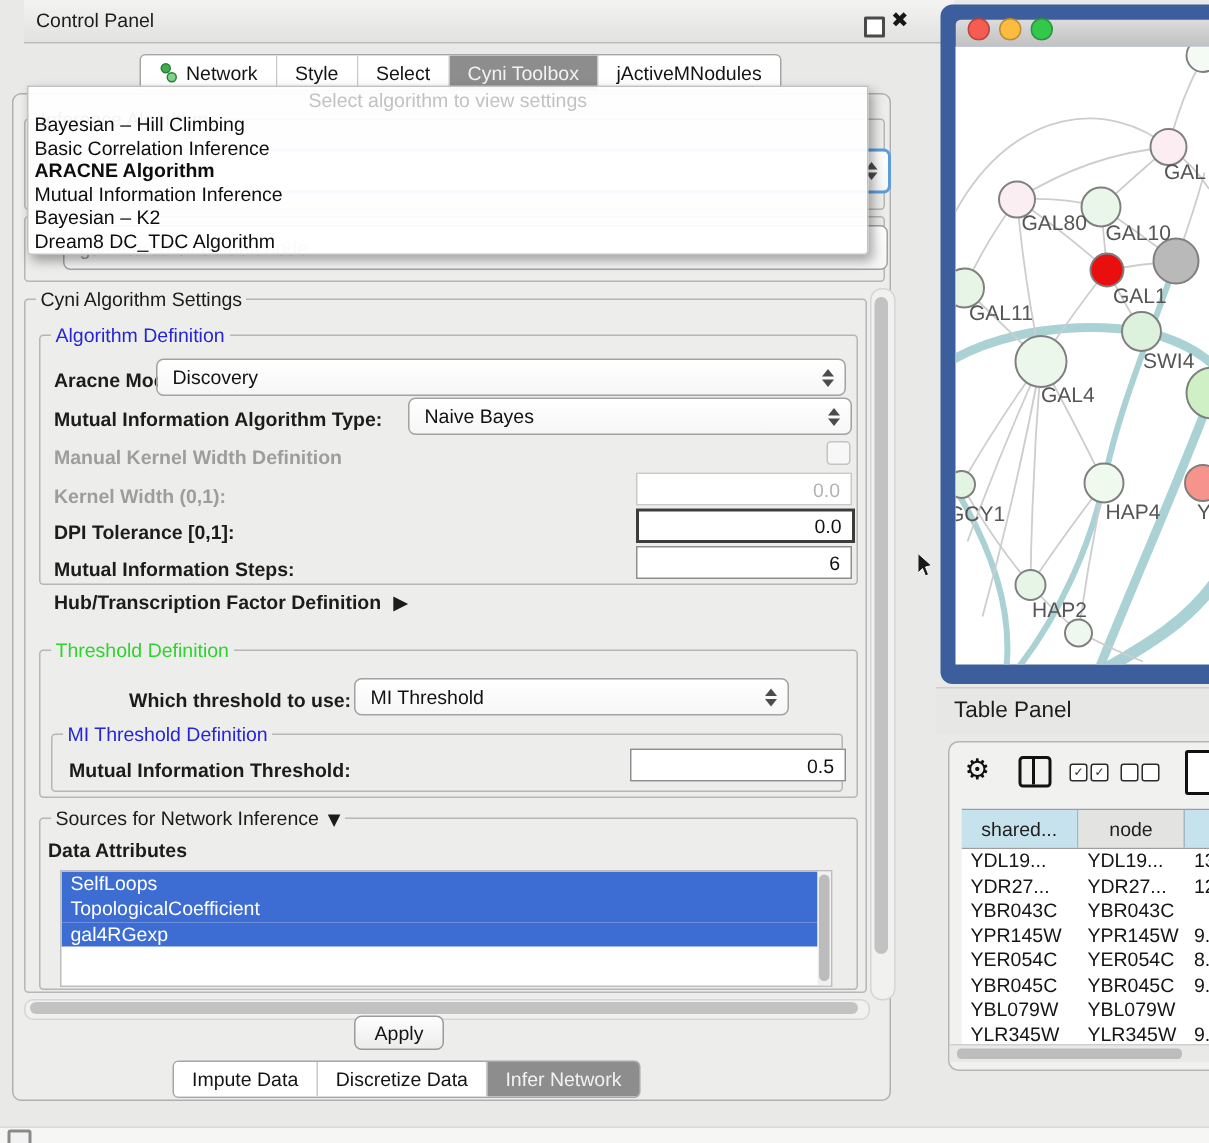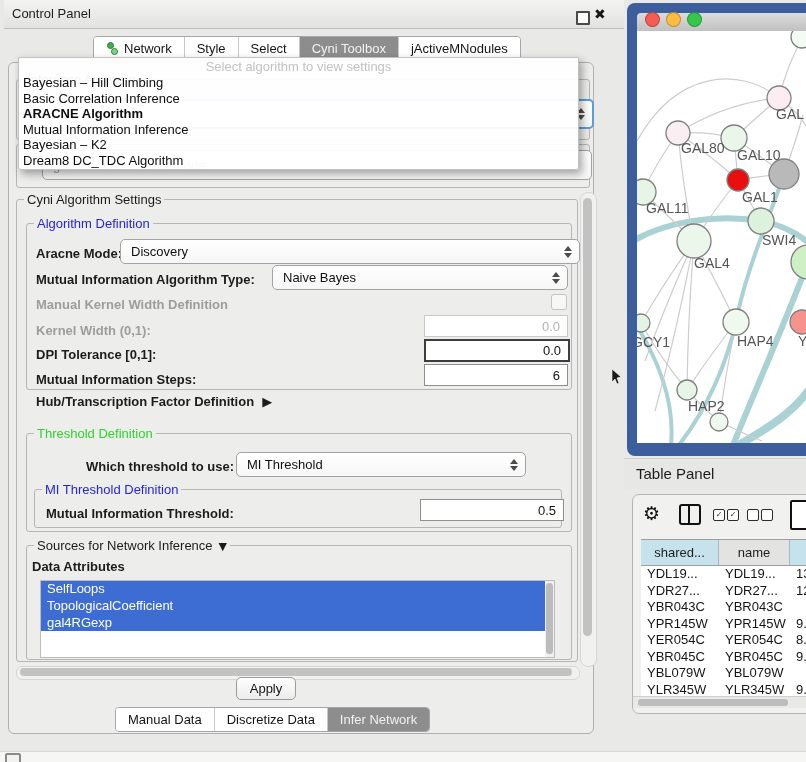--- a/index.html
+++ b/index.html
@@ -1,19 +1,19 @@
 <!DOCTYPE html>
 <html><head>
 <meta charset="utf-8">
 <style>
   html,body{margin:0;padding:0;}
   .screen{position:relative;width:806px;height:762px;background:#e9e9e7;overflow:hidden;
           font-family:"Liberation Sans",sans-serif;}
   
-  .cp-header{position:absolute;left:4px;top:2;width:620px;height:28px;
+  .cp-header{position:absolute;left:16px;top:2;width:620px;height:28px;
     background:linear-gradient(#f3f3f1,#e2e2e0);border-bottom:1px solid #bdbdbd;}
   .cp-title{position:absolute;left:8px;top:0;line-height:28px;font-size:13px;color:#1d1d1d;}
   .float-btn{position:absolute;left:576px;top:11px;width:10px;height:10px;border:2px solid #4a4a4a;
     border-radius:1px;background:#fff;}
   .close-btn{position:absolute;left:594px;top:6px;font:bold 14px "DejaVu Sans",sans-serif;color:#171717;}
   .tabbar{position:absolute;display:flex;background:#fff;border:1px solid #a6a6a6;border-radius:4px;
     overflow:hidden;height:23px;align-items:stretch;}
   .tabbar.top{left:93px;top:36px;}
   .tabbar.bottom{left:115px;top:707px;}
   .tab{display:flex;align-items:center;padding:0 12px;font-size:13px;color:#141414;
@@ -167,21 +167,21 @@
   </div>
 
   <fieldset style="left:16px;top:192px;width:560px;height:468px;">
     <legend>Cyni Algorithm Settings</legend>
   </fieldset>
 
   <fieldset style="left:26px;top:216px;width:544px;height:172px;">
     <legend class="lg-blue">Algorithm Definition</legend>
   </fieldset>
   <div class="lbl" style="left:36px;top:246px;">Aracne Mode:</div>
-  <div class="combo" style="left:120px;top:239px;width:448px;height:23px;">
+  <div class="combo" style="left:104px;top:239px;width:448px;height:23px;">
     <span>Discovery</span>
     <span class="stepper">
         <i class="up"></i>
         <i class="dn"></i>
       </span>
   </div>
   <div class="lbl" style="left:36px;top:272px;">Mutual Information Algorithm Type:</div>
   <div class="combo" style="left:272px;top:265px;width:284px;height:23px;">
     <span>Naive Bayes</span>
     <span class="stepper">
@@ -246,21 +246,21 @@
       <div class="thumb"></div>
     </div>
   <div class="hscroll">
       <div class="thumb"></div>
     </div>
 
   <div class="apply-btn">Apply</div>
 
   <div class="tabbar bottom" id="bottom-tabs">
       <div class="tab">
-        <span>Manual Data</span>
+        <span>Impute Data</span>
       </div>
       <div class="tab">
         <span>Discretize Data</span>
       </div>
       <div class="tab selected">
         <span>Infer Network</span>
       </div>
     </div>
 
   <div class="net-frame"></div>
@@ -347,21 +347,21 @@
       <span class="cols-icon"></span>
       <span class="cb" style="left:80px;top:14px;">✓</span>
       <span class="cb" style="left:94px;top:14px;">✓</span>
       <span class="cb" style="left:114px;top:14px;"></span>
       <span class="cb" style="left:128px;top:14px;"></span>
       <span class="doc-icon"></span>
     </div>
     <div class="tbl">
       <div class="tbl-head" id="tbl-head">
           <div class="th" style="width: 78px; background: rgb(198, 226, 236);">shared...</div>
-          <div class="th" style="width: 71px; background: rgb(227, 227, 225);">name</div>
+          <div class="th" style="width: 71px; background: rgb(227, 227, 225);">node</div>
           <div class="th" style="width: 60px; background: rgb(198, 226, 236);">A</div>
         </div>
       <div class="tbl-rows" id="tbl-rows">
           <div class="tr">
             <div class="td" style="width: 78px;">YDL19...</div>
             <div class="td" style="width: 71px;">YDL19...</div>
             <div class="td" style="width: 60px; text-align: left;">13</div>
           </div>
           <div class="tr">
             <div class="td" style="width: 78px;">YDR27...</div>

